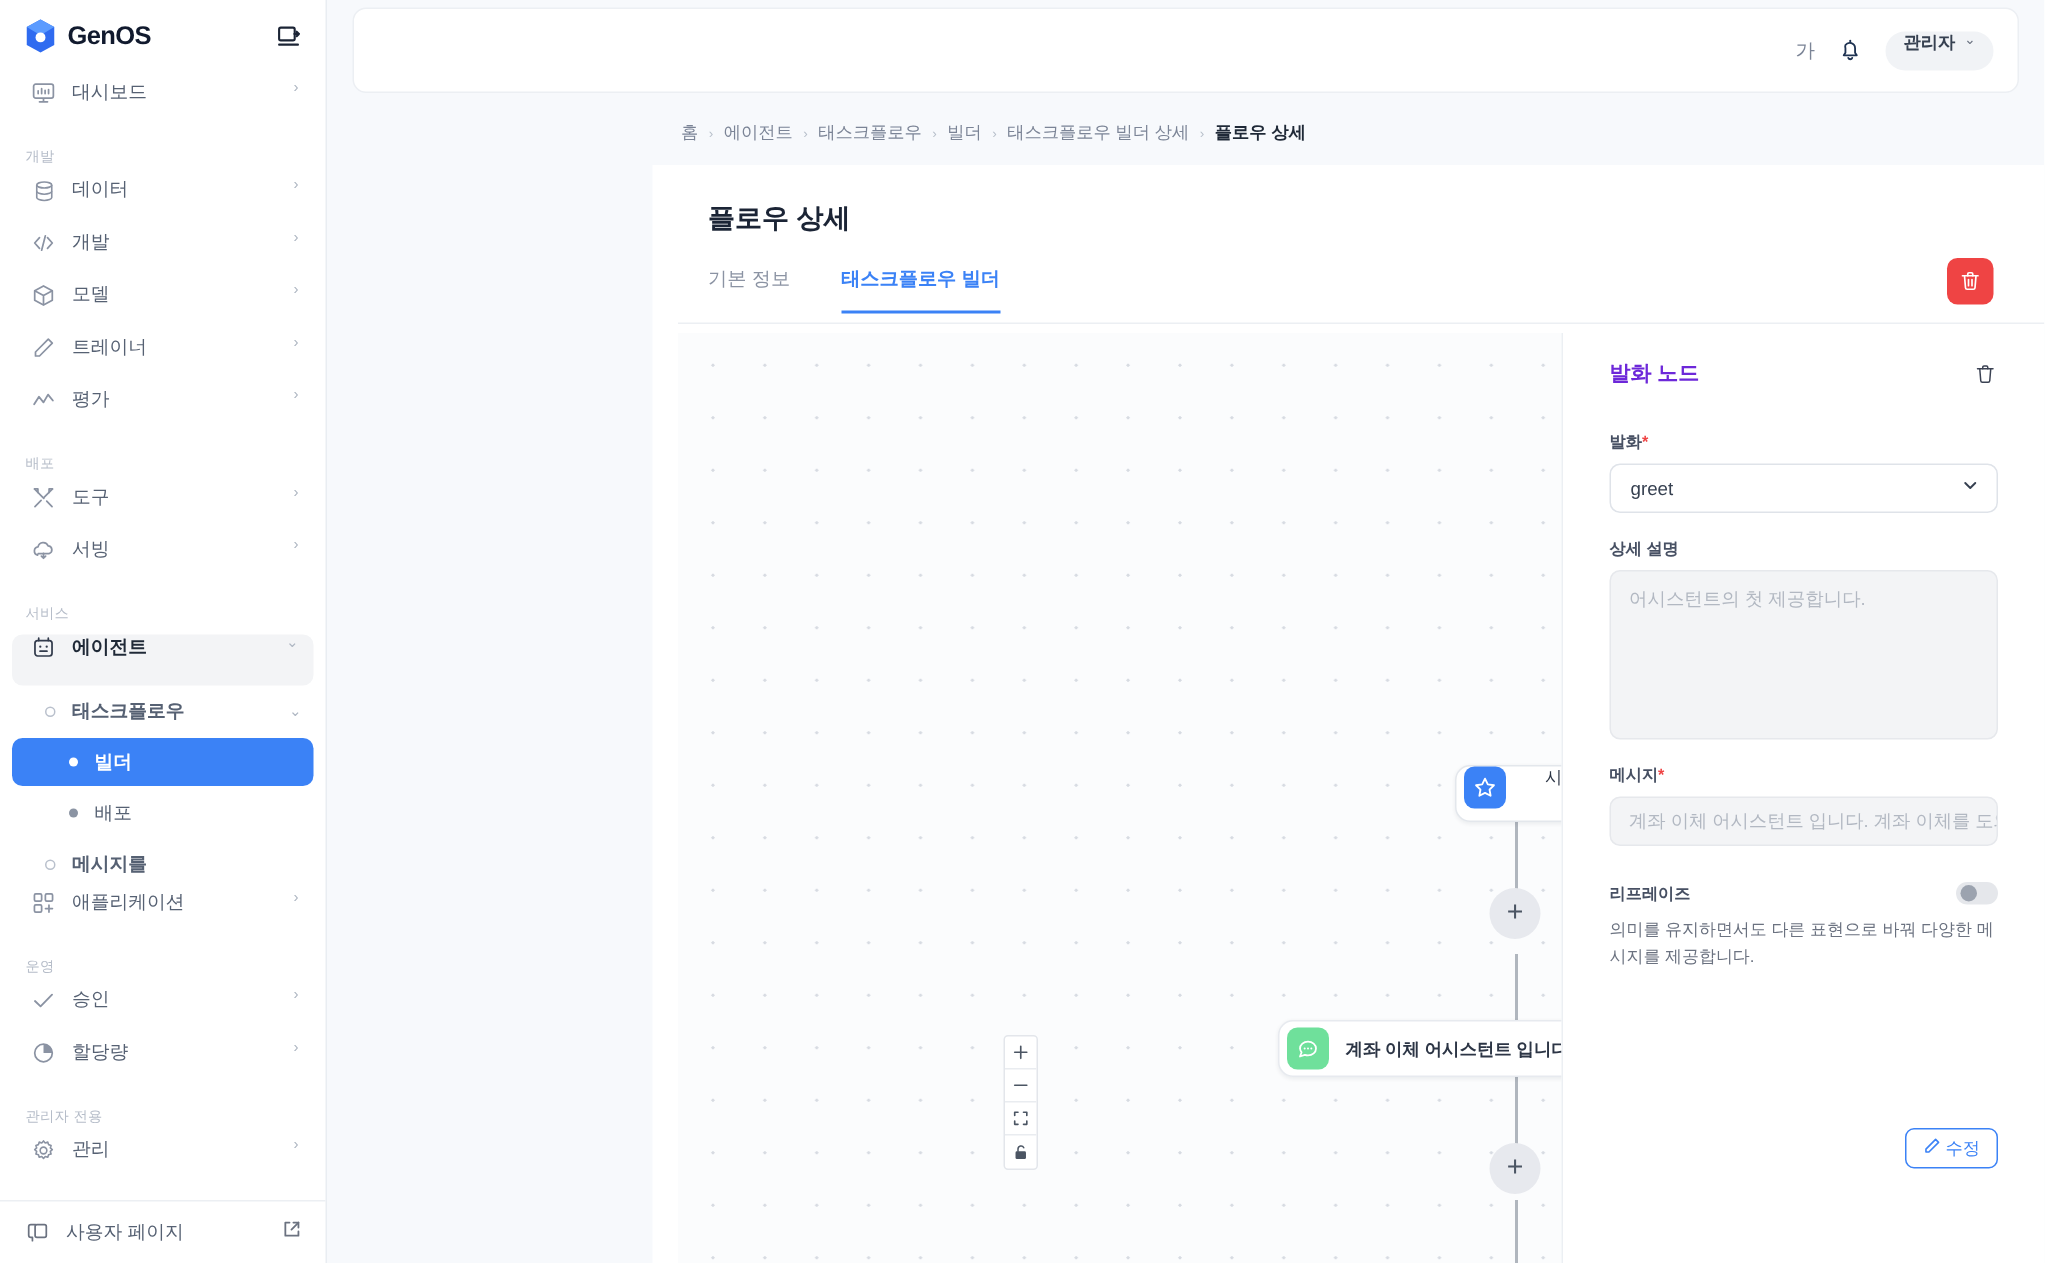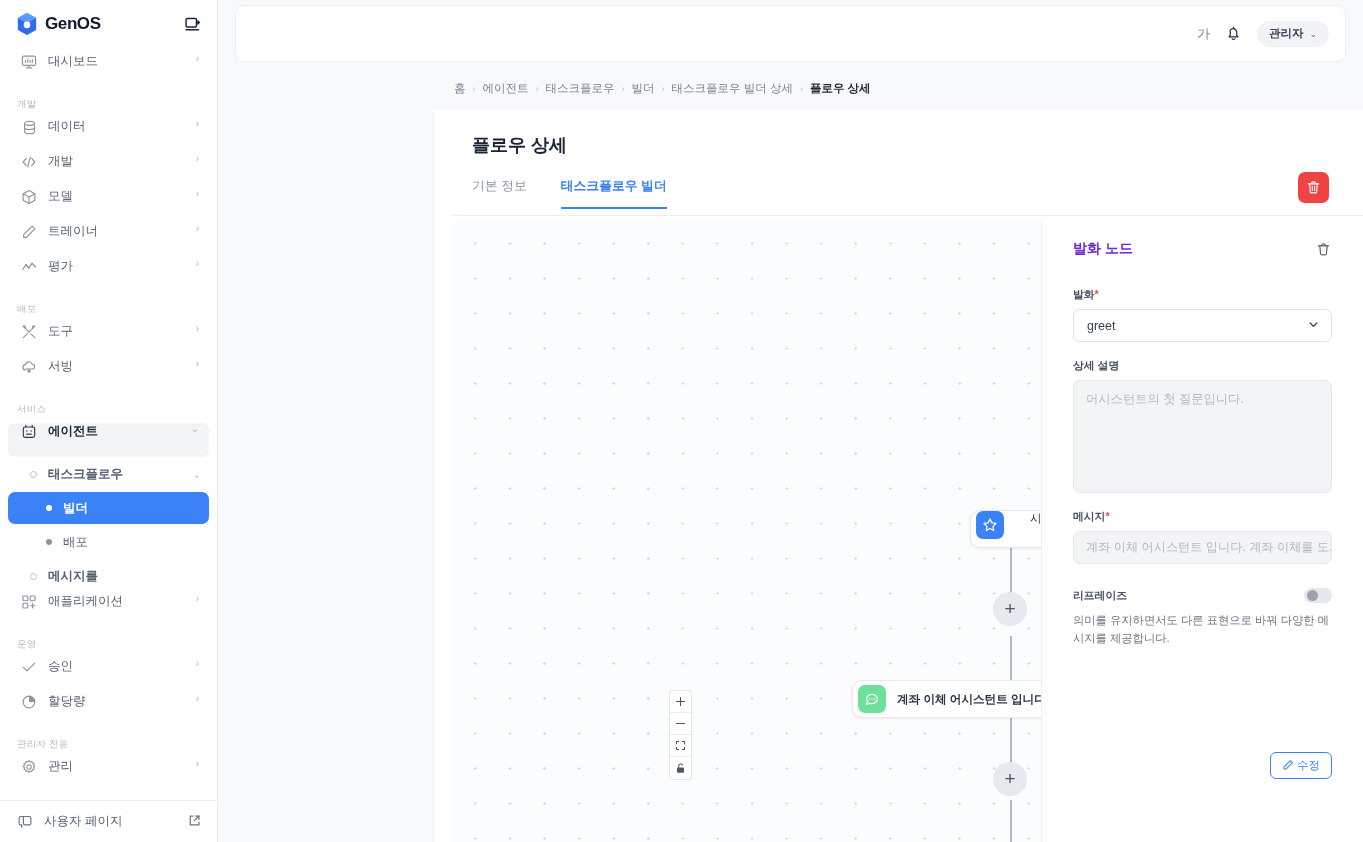--- a/index.html
+++ b/index.html
@@ -74,21 +74,21 @@
   .main { flex: 1; background: #f7f9fc; height: 842px; position: relative; overflow: hidden; }
   .topbar {
     position: absolute; left: 17px; top: 5px; right: 17px; height: 57px;
     background: #fff; border: 1px solid #eceff3; border-radius: 9px;
     display: flex; align-items: center; justify-content: flex-end; padding-right: 16px; gap: 14px;
   }
   .t-glyph { font-size: 13px; color: #7b8496; cursor: pointer; }
   .bell { width: 19px; height: 19px; cursor: pointer; display:flex; align-items:center; justify-content:center;}
   .user-chip {
     background: #f1f3f6; border-radius: 14px; height: 26px; padding: 0 12px;
-    display: flex; align-items: center; gap: 6px; cursor: pointer;
+    display: flex; gap: 6px; cursor: pointer;
   }
   .user-chip .nm { font-size: 11.5px; color: #374151; font-weight: 700; }
   .user-chip .cv { font-size: 9px; color: #6b7280; }
 
   .crumbs { position: absolute; left: 236px; top: 81px; display: flex; align-items: center; gap: 7px; }
   .crumb { font-size: 11.5px; color: #7b8496; cursor: pointer; }
   .crumb.cur { color: #1f2937; font-weight: 700; cursor: default; }
   .crumb-sep { font-size: 9px; color: #b8c0cb; }
 
   .page {
@@ -543,21 +543,21 @@
             <span>
               <svg width="13" height="13" viewBox="0 0 14 14" fill="none" stroke="#374151" stroke-width="1.4" stroke-linecap="round" stroke-linejoin="round">
                   <path d="M3.4 5.4 L7 9 L10.6 5.4"></path>
                 </svg>
             </span>
           </div>
         </div>
 
         <div class="fld">
           <label class="flabel">상세 설명</label>
-          <div class="ta">어시스턴트의 첫 질문입니다.</div>
+          <div class="ta">어시스턴트의 첫 제공합니다.</div>
         </div>
 
         <div class="fld">
           <label class="flabel"><span>메시지</span><span class="req">*</span></label>
           <div class="inp">계좌 이체 어시스턴트 입니다. 계좌 이체를 도와드릴</div>
         </div>
 
 
         <div class="togrow">
           <span class="toglab">리프레이즈</span>

